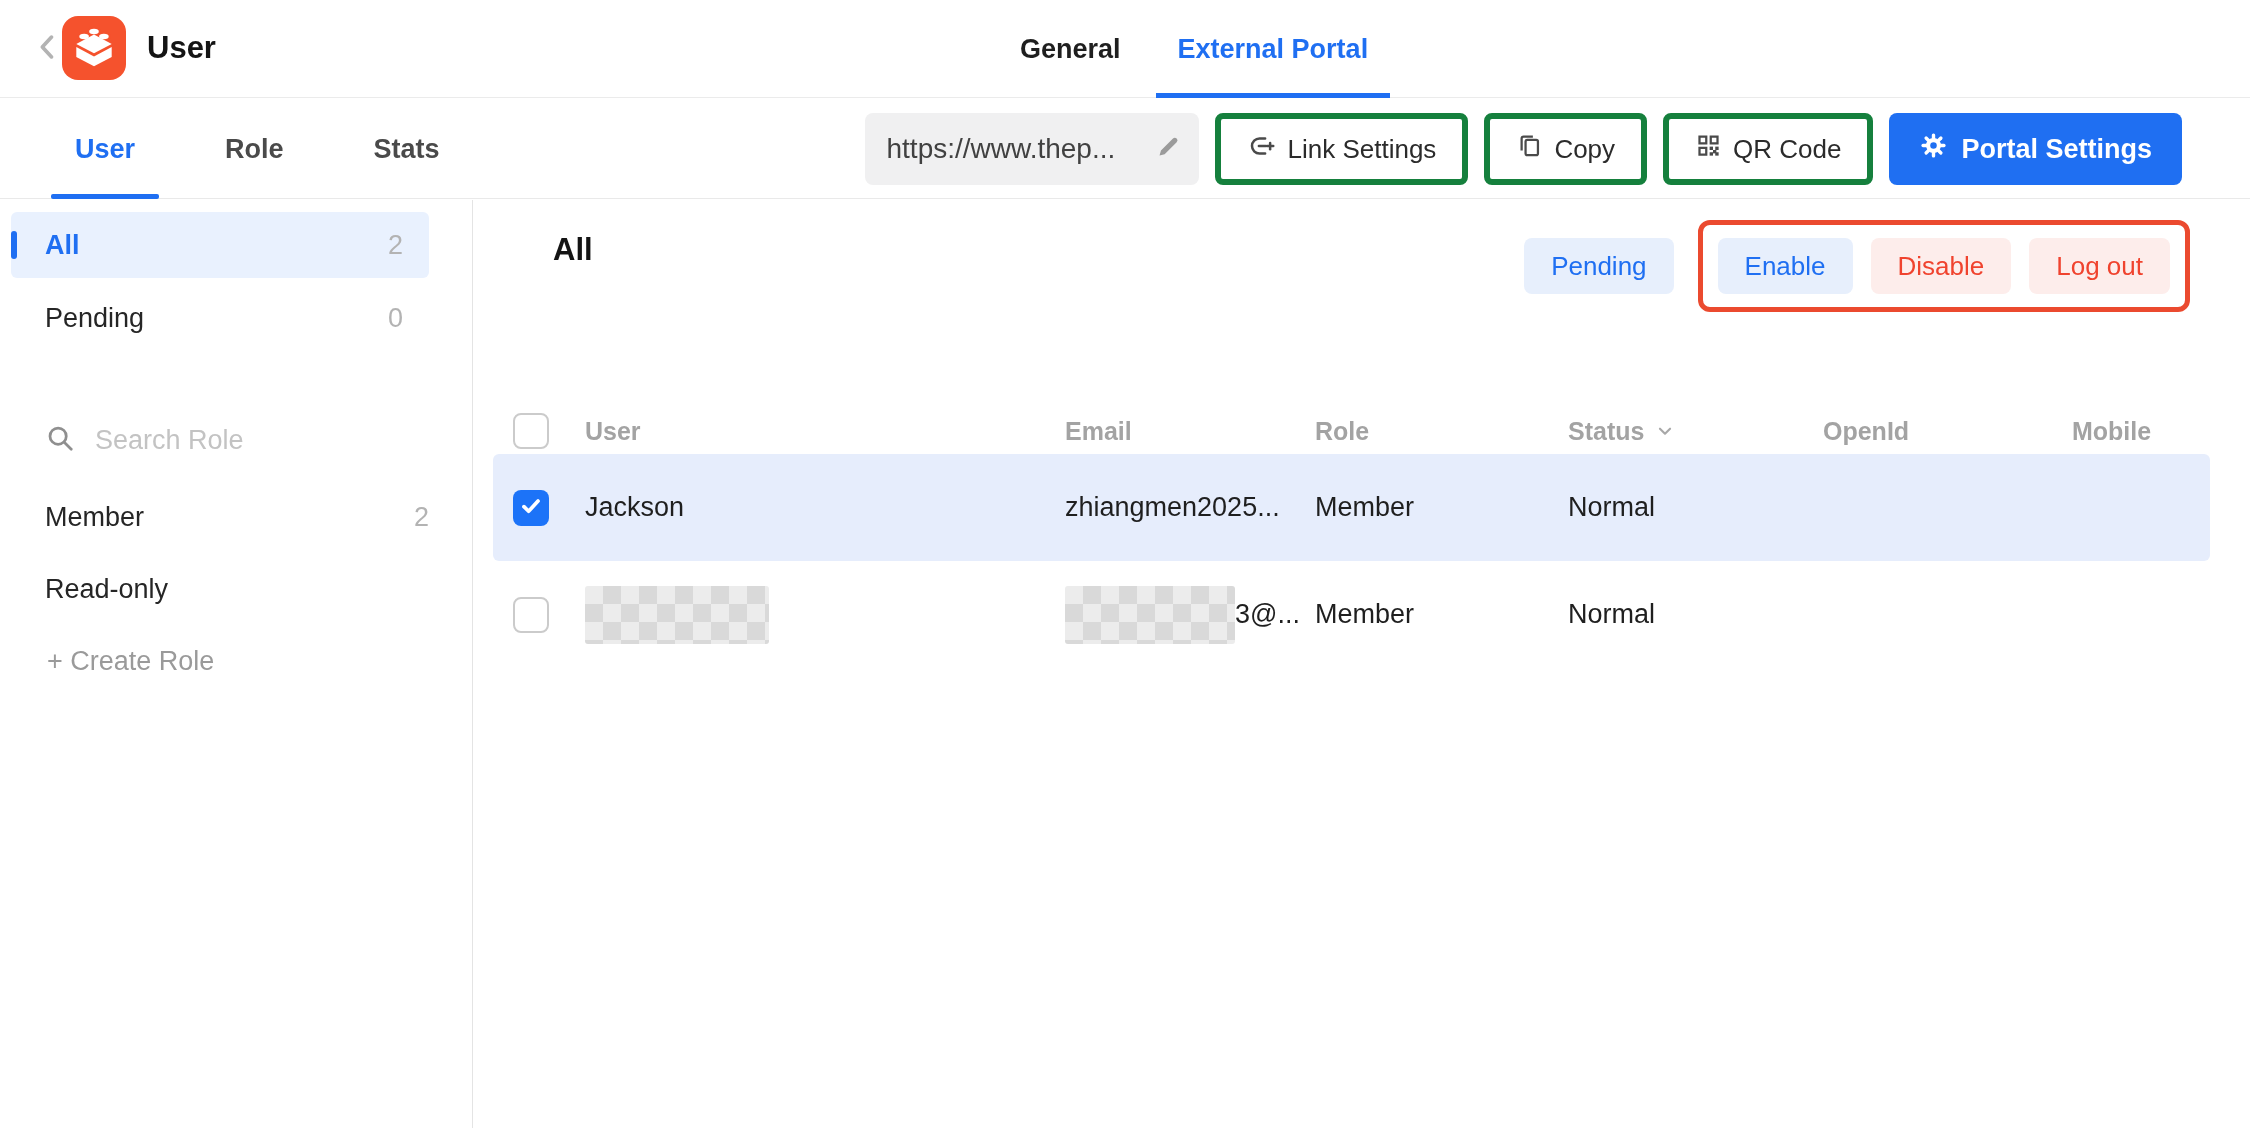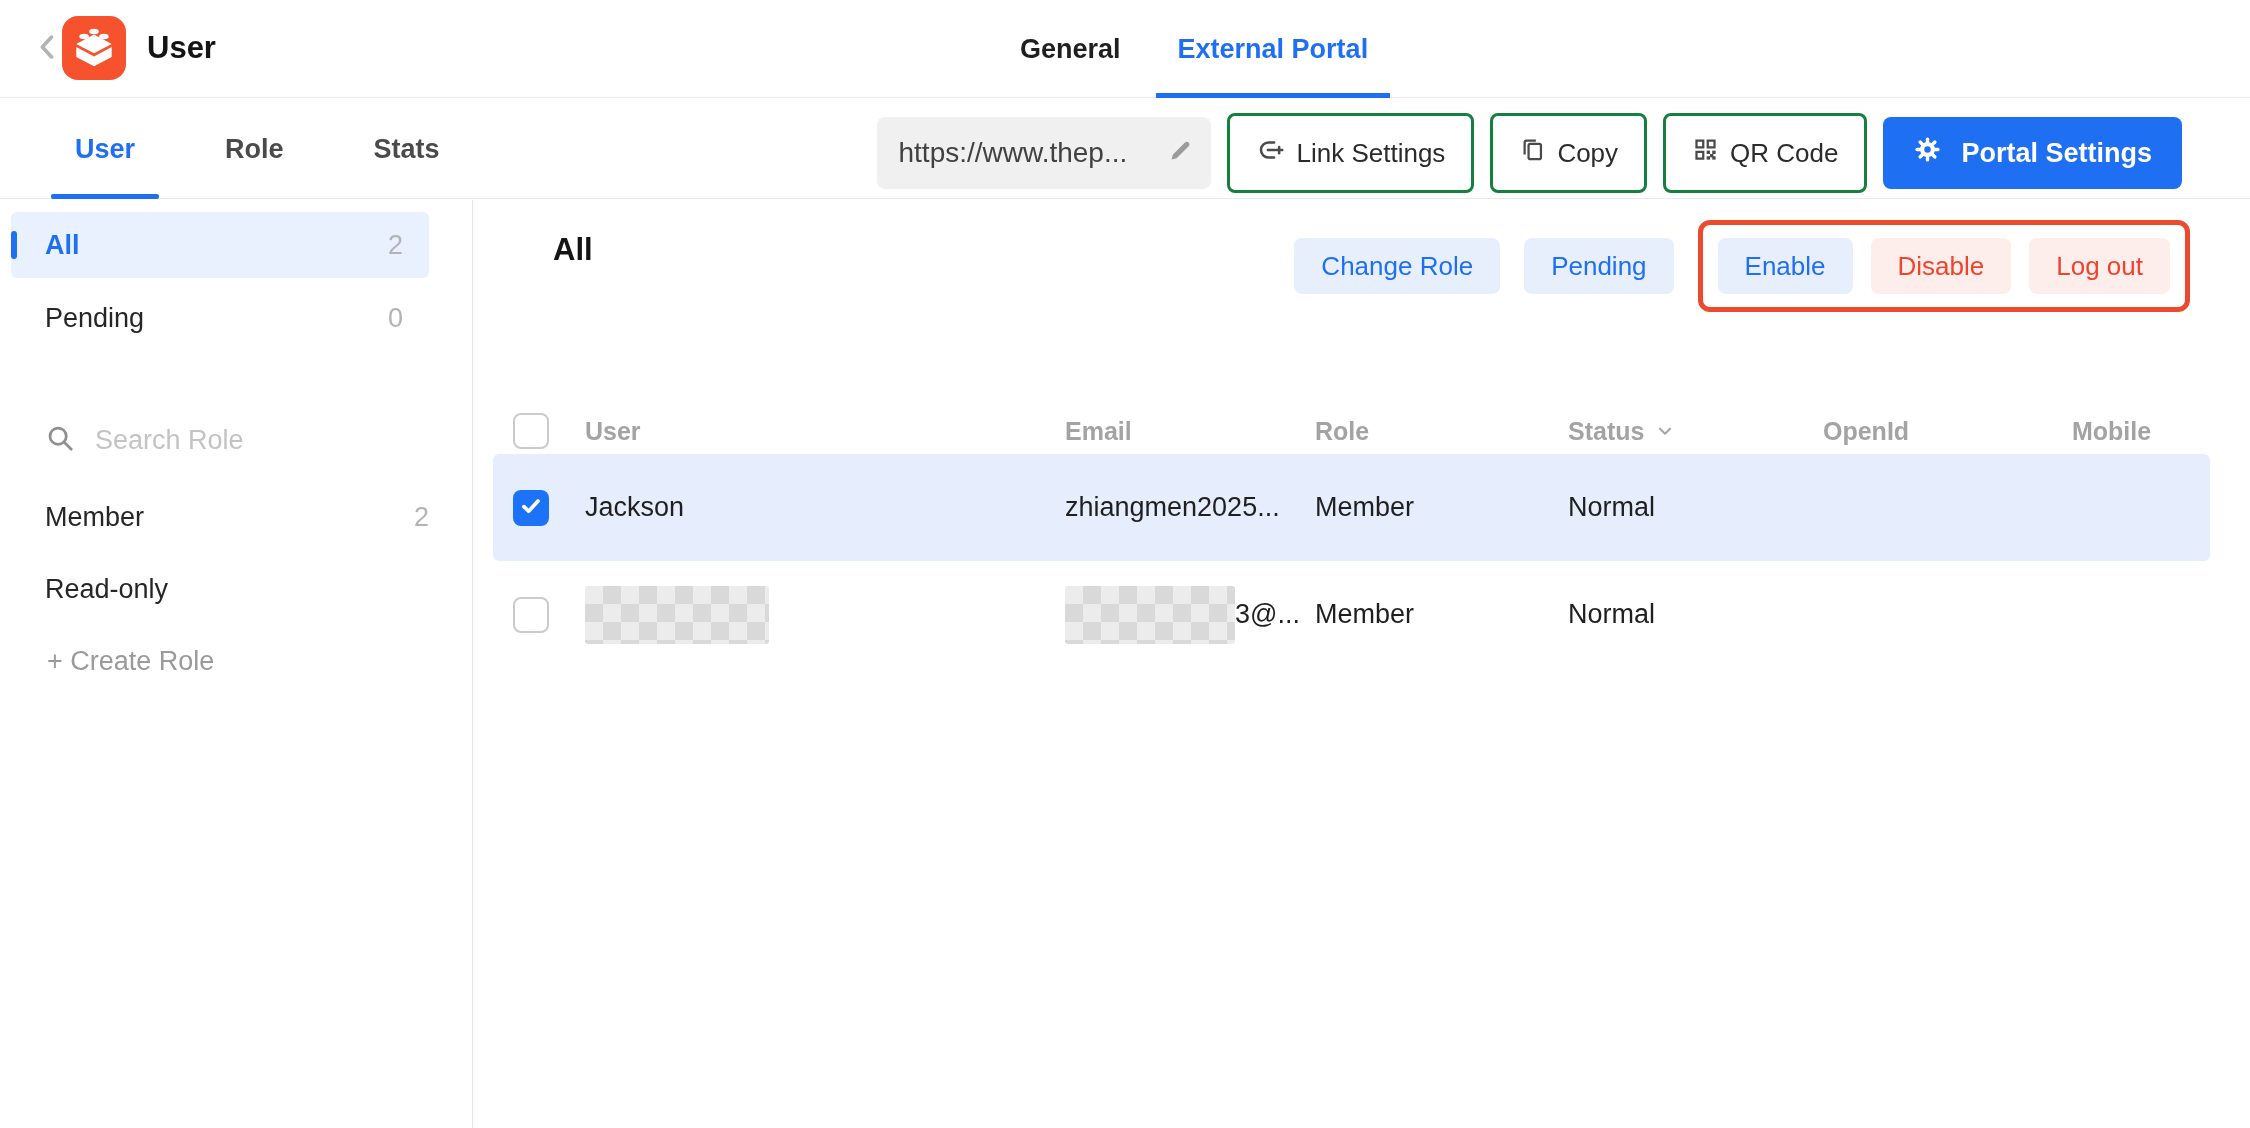--- a/index.html
+++ b/index.html
@@ -28,25 +28,25 @@
   .sub-tabs { position:absolute; left:75px; top:0; height:100px; display:flex; gap:90px; }
   .sub-tab { position:relative; height:100px; display:flex; align-items:center; font-size:27px;
              font-weight:bold; color:#4a4a4a; cursor:pointer; }
   .sub-tab.active { color:#1F6FF2; }
   .sub-tab.active::after { content:""; position:absolute; left:-24px; right:-24px; bottom:0;
                            height:5px; border-radius:2px; background:#1F6FF2; }
   .toolbar-right { position:absolute; right:68px; top:14px; display:flex; gap:16px; align-items:center; }
   .url-pill { height:72px; width:334px; background:#f0f0f1; border-radius:8px; display:flex;
               align-items:center; justify-content:space-between; padding:0 18px 0 22px; cursor:pointer; }
   .url-text { font-size:28px; color:#414141; white-space:nowrap; }
-  .tool-btn { height:80px; background:#fff; border:3px solid #15803d; border-radius:8px;
+  .tool-btn { height:72px; background:#fff; border:6px solid #15803d; border-radius:8px;
               display:flex; align-items:center; gap:11px; padding:0 26px; font-size:26px;
               font-weight:500; color:#2b2b2b; cursor:pointer; }
   .primary-btn { height:72px; background:#1F6FF2; border-radius:8px; display:flex; align-items:center;
-                 gap:19px; padding:0 30px; font-size:27px; font-weight:bold; color:#fff; cursor:pointer; }
+                 gap:13px; padding:0 30px; font-size:27px; font-weight:bold; color:#fff; cursor:pointer; }
 
   
   .sidebar { position:absolute; left:0; top:200px; width:473px; bottom:0; background:#fff;
              border-right:1px solid #e4e4e4; }
   .filter-item { position:relative; margin:0 43px 7px 11px; height:66px; border-radius:6px;
                  display:flex; align-items:center; padding:0 26px 0 34px; font-size:27px;
                  color:#262626; cursor:pointer; }
   .filter-item.active { background:#E9F1FE; color:#1F6FF2; font-weight:bold; }
   .filter-item.active::before { content:""; position:absolute; left:0; top:19px; width:6px;
                                 height:28px; border-radius:3px; background:#1F6FF2; }
@@ -232,21 +232,20 @@
       <span class="count"></span>
     </div>
     <div class="create-role">+ Create Role</div>
   </div>
 </div>
 
 <div class="main">
   <div class="main-header">
     <div class="main-title">All</div>
     <div class="actions">
-      <div class="tonal-btn tonal-blue">Change Role</div>
       <div class="tonal-btn tonal-blue">Pending</div>
       <div class="annotation-box">
         <div class="tonal-btn tonal-blue">Enable</div>
         <div class="tonal-btn tonal-red">Disable</div>
         <div class="tonal-btn tonal-red">Log out</div>
       </div>
     </div>
   </div>
 
   <div class="table">

